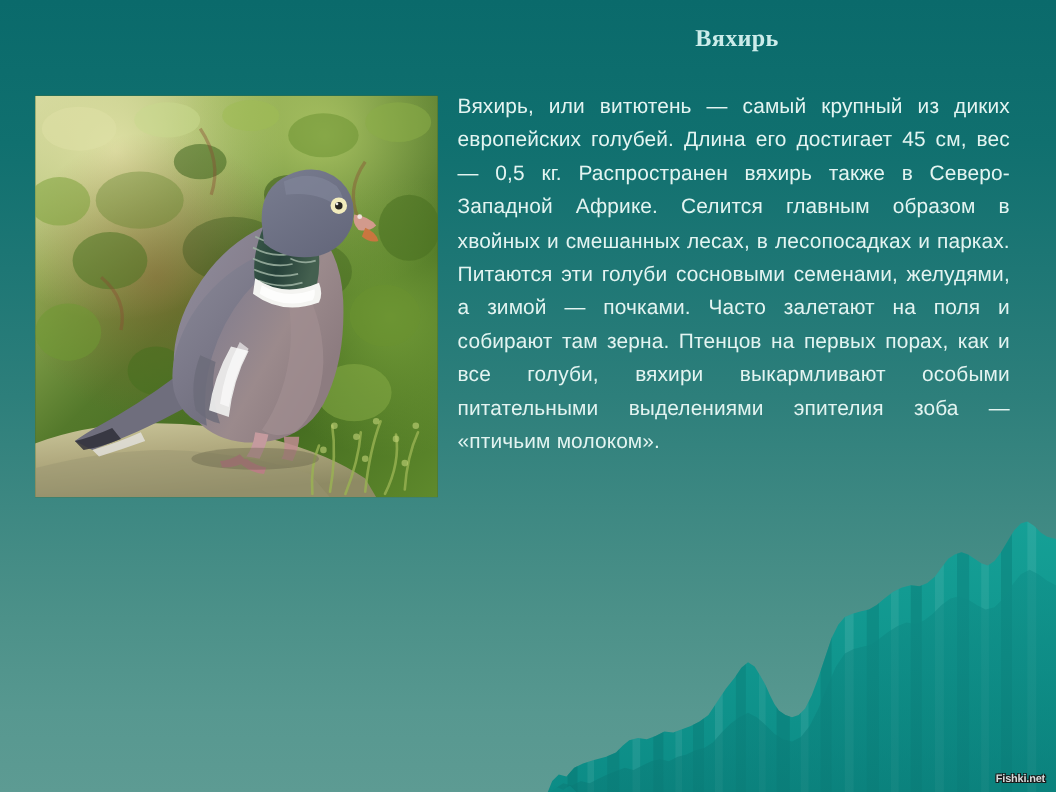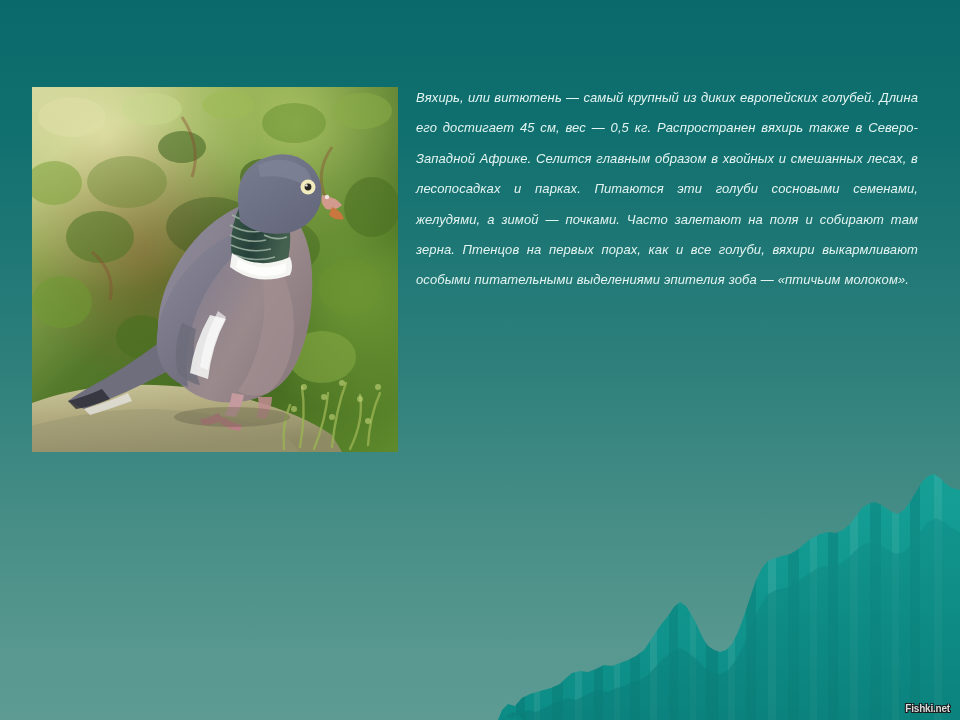--- a/index.html
+++ b/index.html
@@ -69,28 +69,27 @@
     color: #ccecea;
     letter-spacing: 0.3px;
   }
 
   
   #body-text {
     position: absolute;
     left: 416px;
     top: 83px;
     width: 502px;
-    font-size: 13px;
+    font-size: 19px;
     line-height: 30.4px;
     color: #e3f4f1;
     text-align: justify;
     text-justify: inter-word;
     letter-spacing: 0.1px;
     word-spacing: 0.2px;
-    font-style: italic;
   }
   #body-text p { margin: 0; }
 
   
   #watermark {
     position: absolute;
     right: 10px;
     bottom: 6px;
     font-family: "Liberation Sans", sans-serif;
     font-size: 10px;
@@ -372,20 +371,21 @@
         <path d="M 200 306 Q 198 320 192 328 L 204 330 Q 210 318 212 308 Z" fill="#c49a9e"></path>
         <path d="M 186 326 q -10 6 -18 6 l 2 6 q 14 0 22 -6 Z" fill="#b97f84"></path>
         <path d="M 192 330 q 8 6 18 8 l -2 6 q -14 -2 -22 -10 Z" fill="#b97f84"></path>
         <path d="M 226 310 q 2 14 -2 20 l 10 2 q 6 -12 6 -22 Z" fill="#bf8c90" opacity="0.85"></path>
 
         <ellipse cx="200" cy="330" rx="58" ry="10" fill="#5d5a42" opacity="0.35"></ellipse>
       </g>
     </svg>
   </div>
 
+  <div id="slide-title">Вяхирь</div>
 
   <div id="body-text">
     <p>Вяхирь, или витютень — самый крупный из диких европейских голубей. Длина его достигает 45 см, вес — 0,5 кг. Распространен вяхирь также в Северо-Западной Африке. Селится главным образом в хвойных и смешанных лесах, в лесопосадках и парках. Питаются эти голуби сосновыми семенами, желудями, а зимой — почками. Часто залетают на поля и собирают там зерна. Птенцов на первых порах, как и все голуби, вяхири выкармливают особыми питательными выделениями эпителия зоба — «птичьим молоком».</p>
   </div>
 
   <div id="watermark">Fishki.net</div>
 
 </div>
 
 </body></html>

